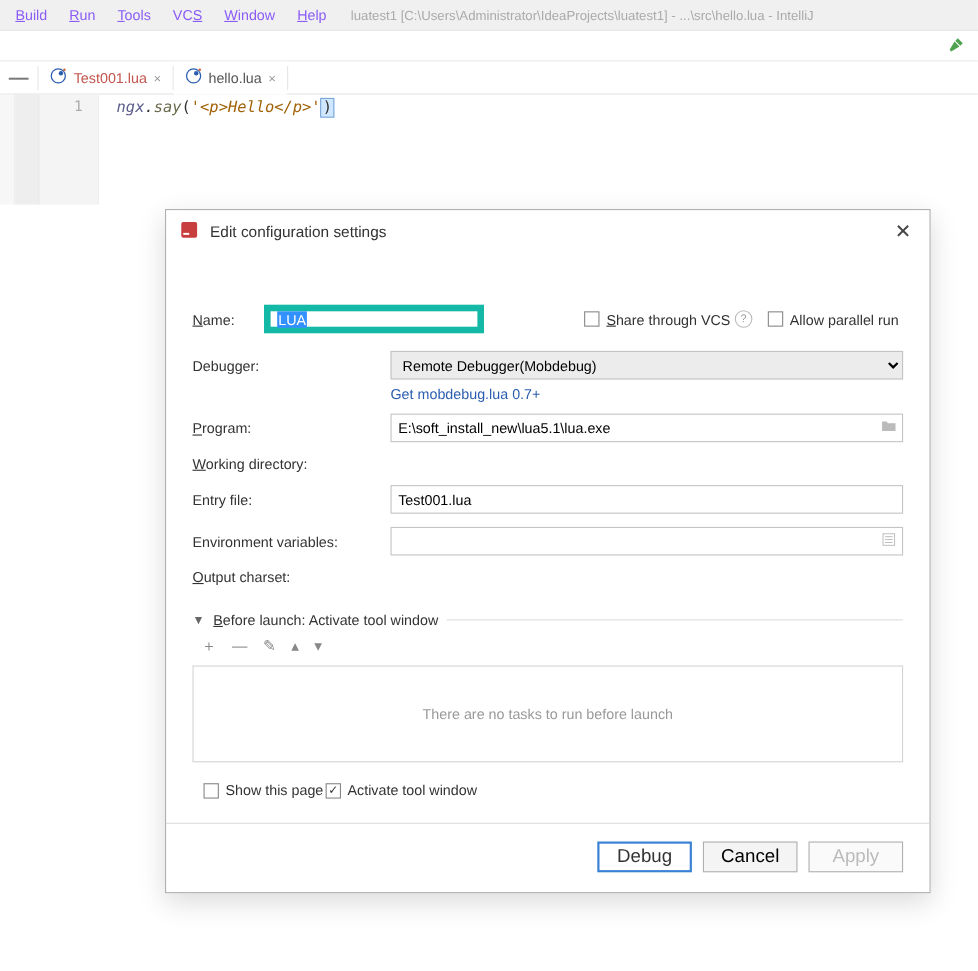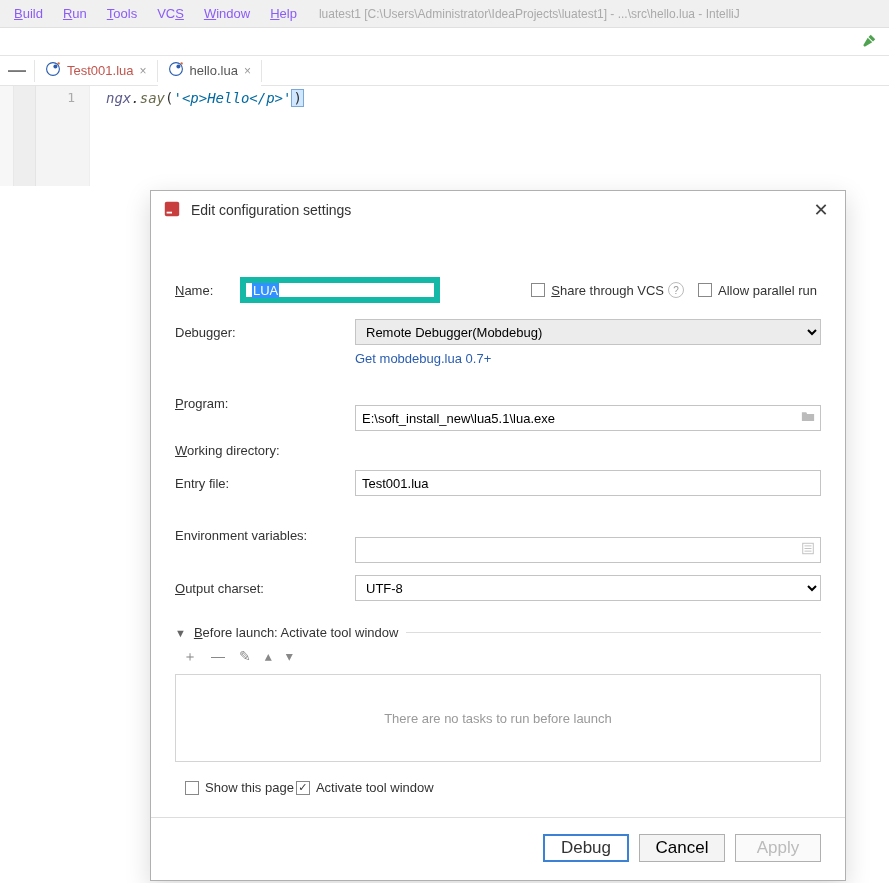--- a/index.html
+++ b/index.html
@@ -25,21 +25,21 @@
     
     .editor-area { display: flex; height: 100px; }
     .proj-strip { width: 14px; background: #f7f7f7; border-right: 1px solid #e8e8e8; }
     .gutter-dark { width: 22px; background: #eee; border-right: 1px solid #e4e4e4; }
     .gutter-line { width: 54px; background: #f4f4f4; text-align: right; padding: 4px 14px 0 0; color: #aaa; font-family: Consolas, monospace; font-size: 13px; border-right: 1px solid #eee; }
     .code { flex: 1; padding: 4px 16px; font-family: Consolas, monospace; font-size: 14px; font-style: italic; }
     .tok-obj { color: #5c5c8c; }
     .tok-dot { color: #333; }
     .tok-fn { color: #6a6a4c; }
     .tok-paren { color: #333; font-style: normal; }
-    .tok-str { color: #0369a1; }
+    .tok-str { color: #a16207; }
     .caret-box { background: #cfe8ff; border: 1px solid #7aa7d8; padding: 0 1px; font-style: normal; }
     
     .dialog { position: absolute; left: 150px; top: 190px; width: 696px; background: #fff; border: 1px solid #b0b0b0; box-shadow: 0 8px 24px rgba(0,0,0,0.15); }
     .dlg-titlebar { display: flex; align-items: center; height: 38px; padding: 0 12px; }
     .dlg-icon svg { width: 18px; height: 18px; }
     .dlg-title { margin-left: 10px; font-size: 14px; }
     .dlg-close { margin-left: auto; font-size: 18px; color: #444; cursor: pointer; width: 24px; text-align: center; }
     
     .dlg-body { padding: 0 24px 8px 24px; }
     
@@ -79,21 +79,21 @@
     .bottom-chks { display: flex; align-items: center; gap: 2px; margin: 18px 0 4px 10px; }
     .bottom-chks .chk-checked { width: 14px; height: 14px; border: 1px solid #888; display: inline-flex; align-items: center; justify-content: center; font-size: 11px; color: #333; }
     
     .dlg-sep { height: 1px; background: #ddd; margin: 10px 0; }
     
     .dlg-buttons { display: flex; justify-content: flex-end; gap: 10px; padding: 6px 24px 18px 24px; }
     .btn { min-width: 86px; height: 28px; border: 1px solid #b0b0b0; background: #f4f4f4; cursor: pointer; font-size: 17px; }
     .btn.primary { border: 2px solid #3b82d4; background: #fff; color: #333; }
     .btn.disabled { color: #bbb; background: #fafafa; }
     
-    .icon-inline { position: relative; margin-top: 29px; }
+    .icon-inline { position: relative; }
     .icon-abs { position: absolute; right: 6px; top: 50%; transform: translateY(-50%); color: #bbb; }
   </style>
 </head>
 <body>
 
 <div class="menubar">
   <div class="menu-item"><u>B</u>uild</div>
   <div class="menu-item"><u>R</u>un</div>
   <div class="menu-item"><u>T</u>ools</div>
   <div class="menu-item">VC<u>S</u></div>
@@ -219,25 +219,20 @@
               <line x1="4" y1="5" x2="12" y2="5" stroke="#bbb"></line>
               <line x1="4" y1="8" x2="12" y2="8" stroke="#bbb"></line>
               <line x1="4" y1="11" x2="12" y2="11" stroke="#bbb"></line>
             </svg>
         </span>
       </div>
     </div>
 
     <div class="row">
       <span class="lbl"><u>O</u>utput charset:</span>
-      <div class="field">
-        <select style="background:#fff;">
-          <option>UTF-8</option>
-        </select>
-      </div>
     </div>
 
     <div class="section-hdr">
       <span class="tri">▼</span>
       <span><u>B</u>efore launch: Activate tool window</span>
       <div class="line"></div>
     </div>
     <div class="icon-row">
       <span class="ib">＋</span>
       <span class="ib">—</span>

